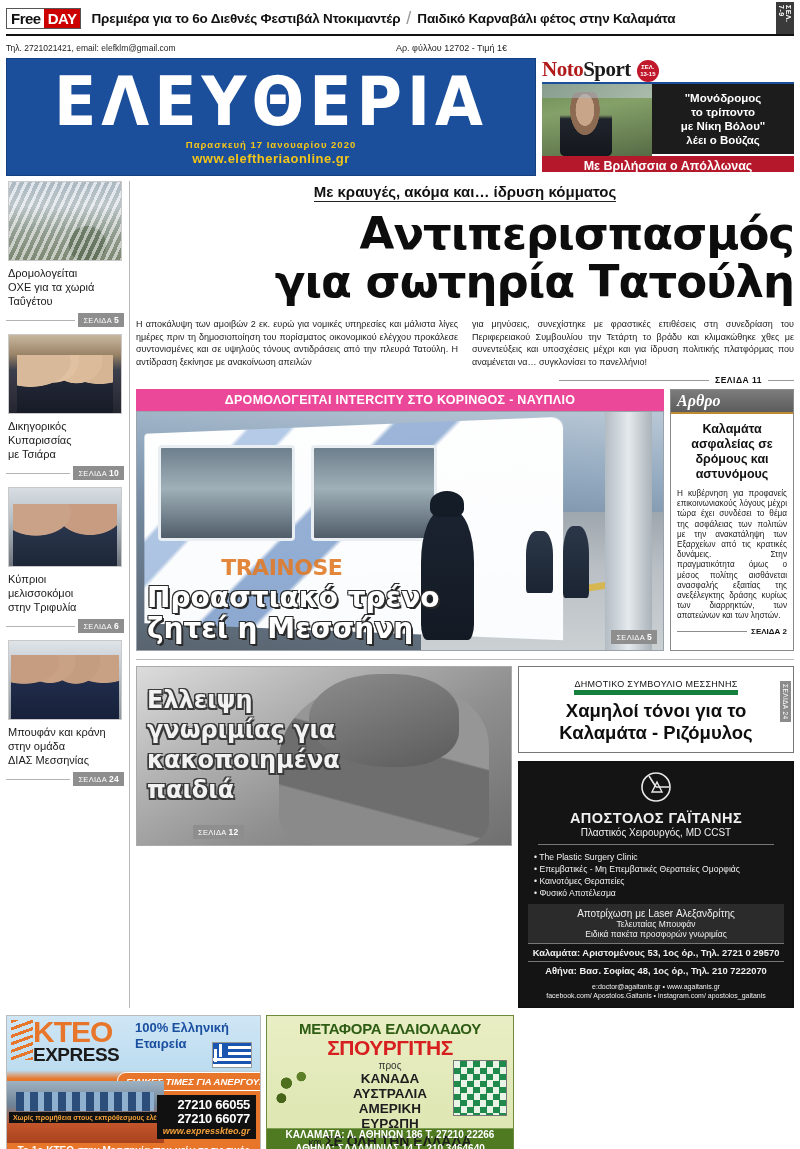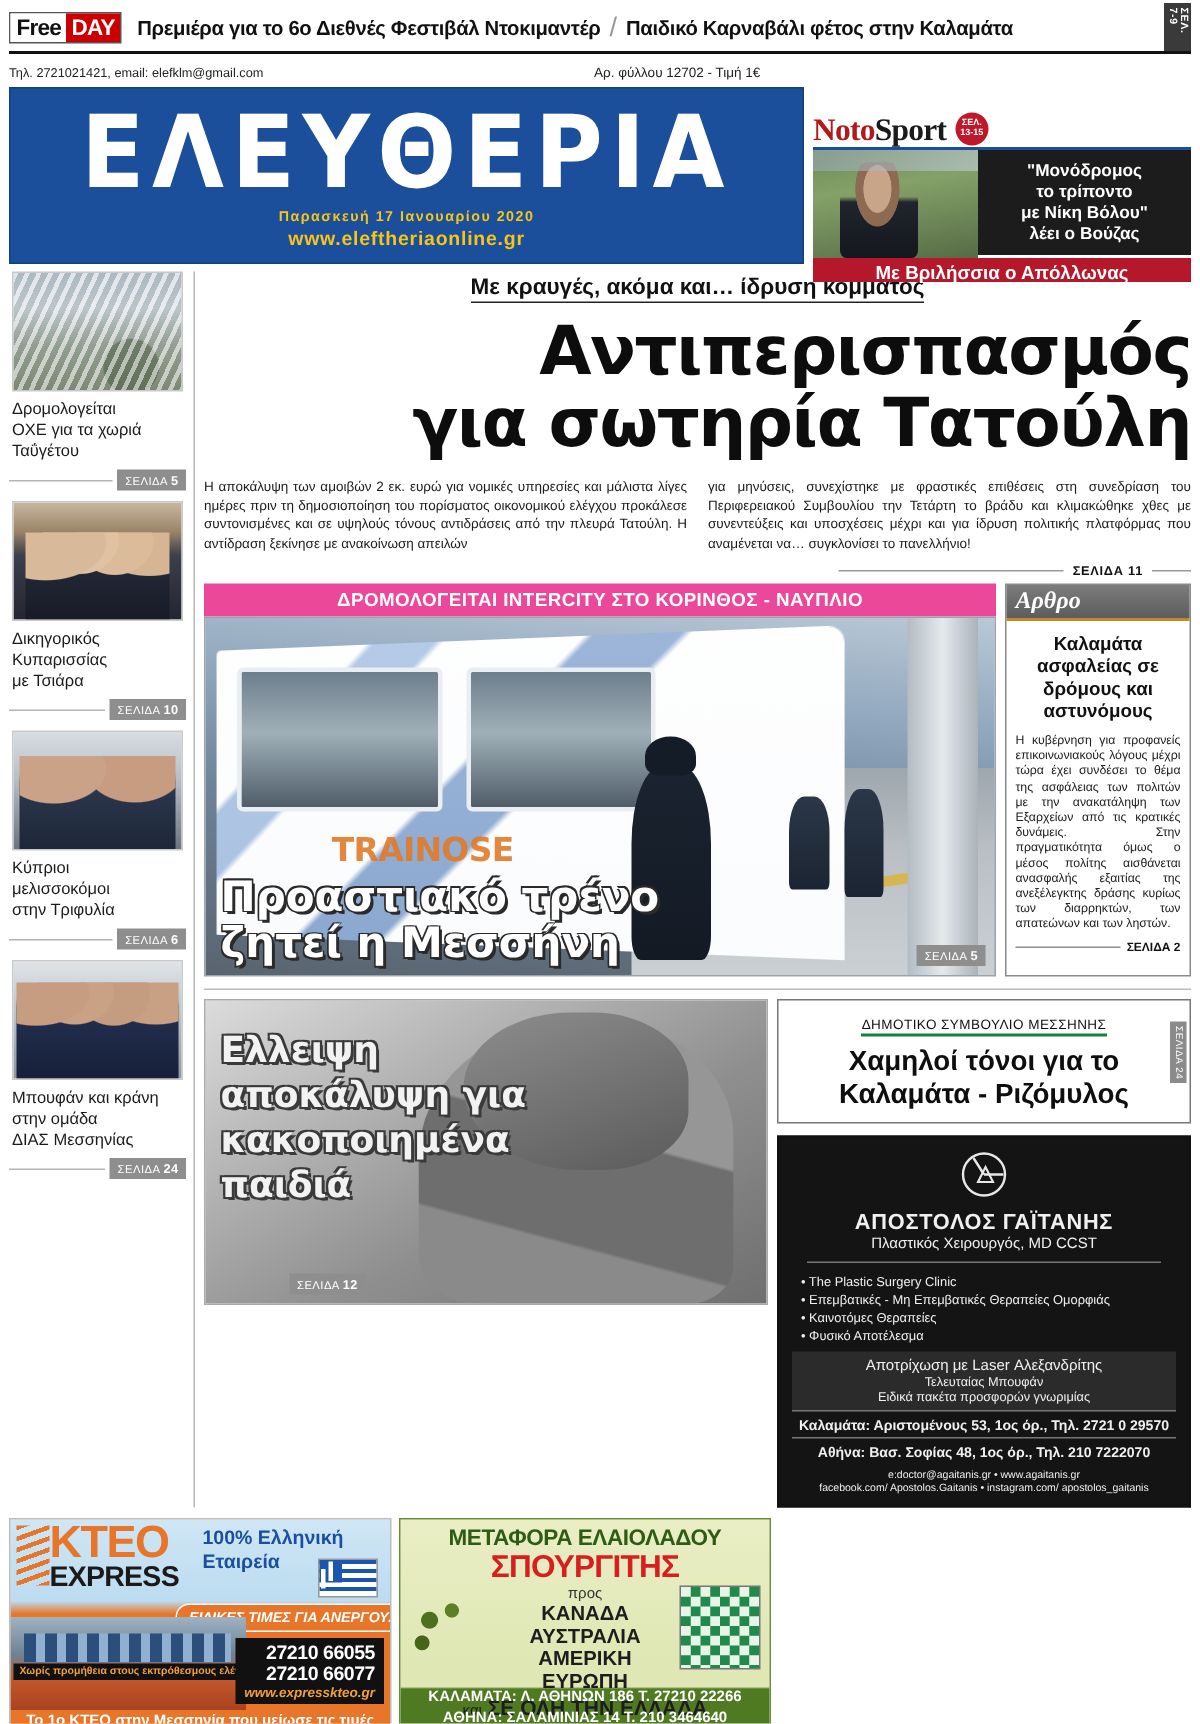--- a/index.html
+++ b/index.html
@@ -67,21 +67,21 @@
     margin-top: -6px;
   }
   .masthead-url {
     text-align: center; color: #f5c518;
     font-size: 13px; font-weight: bold; letter-spacing: 0.5px;
     margin-top: 1px;
   }
 
   
   .notosport { width: 252px; height: 118px; position: relative; }
-  .ns-head { display: flex; align-items: center; height: 24px; margin-top: 16px; }
+  .ns-head { display: flex; align-items: flex-end; height: 24px; }
   .ns-logo { font-family: "Liberation Serif", serif; font-size: 21px; font-weight: bold; letter-spacing: -0.5px; }
   .ns-logo .red { color: #b11a1a; }
   .ns-logo .dark { color: #1a1a1a; }
   .ns-badge {
     background: #c0172b; color: #fff; border-radius: 50%;
     width: 22px; height: 22px; font-size: 6px; font-weight: bold;
     display: flex; flex-direction: column; align-items: center; justify-content: center;
     margin-left: 6px; line-height: 7px; text-align: center;
   }
   .ns-body { display: flex; height: 72px; border-top: 2px solid #1b4f9c; }
@@ -281,21 +281,21 @@
     padding: 7px 6px 0; color:#202020; hyphens:auto;
   }
   .article-foot { display:flex; align-items:center; padding: 5px 6px 4px; }
   .article-rule { flex:1; height:1px; background:#8c8c8c; }
   .article-page { font-size:8px; font-weight:bold; margin-left:4px; }
 
   
   .bottom-row { display: flex; gap: 6px; margin-top: 8px; border-top: 1px solid #bbb; padding-top: 6px; }
   .kids-block { width: 376px; position: relative; }
   .kids-photo {
-    height: 204px; position: relative; overflow: hidden;
+    height: 180px; position: relative; overflow: hidden;
     border: 1px solid #aaa;
     background: linear-gradient(150deg,#dcdcdc 0%,#b4b4b4 30%,#8f8f8f 60%,#6f6f6f 100%);
     filter: grayscale(1);
     text-decoration: underline;
   }
   .kids-photo .kid {
     position:absolute; right:6%; bottom:0; width:56%; height:92%;
     background:
       radial-gradient(ellipse at 42% 14%, #7a7a7a 0 26%, transparent 27%),
       linear-gradient(195deg, #969696 0 40%, #6e6e6e 41% 72%, #8a8a8a 73% 100%);
@@ -311,21 +311,21 @@
     font-size: 24px; font-weight: bold; color:#f2f2f2; line-height: 30px;
     text-shadow: 2px 2px 0 #3a3a3a, -1.5px -1.5px 0 #3a3a3a, 1.5px -1.5px 0 #3a3a3a, -1.5px 1.5px 0 #3a3a3a;
     font-family:"DejaVu Sans", sans-serif;
   }
   .kids-badge { position:absolute; left:56px; bottom:6px; }
 
   .right-bottom { flex: 1; }
   .council-box { border: 1px solid #777; padding: 6px 8px 8px; position: relative; }
   .council-kicker {
     text-align:center; font-size:9px; letter-spacing:0.3px;
-    border-bottom: 2px solid #15803d; display:inline-block; padding-bottom:1px;
+    border-bottom: 5px solid #15803d; display:inline-block; padding-bottom:1px;
   }
   .council-kicker-wrap { text-align:center; }
   .council-title {
     text-align:center; font-size:18.5px; font-weight:bold; line-height:22px;
     margin-top: 5px; color:#0e0e0e;
   }
   .council-vtag {
     position:absolute; right:2px; top:14px;
     writing-mode: vertical-rl; background:#8b8b8b; color:#fff;
     font-size:6.5px; padding:3px 2px; letter-spacing:0.4px;
@@ -604,21 +604,21 @@
       </div>
 
       <div class="bottom-row">
 
         <div class="kids-block">
           <div class="kids-photo">
             <span class="kid"></span>
             <span class="hair"></span>
             <div class="kids-caption">
               <div>Ελλειψη</div>
-              <div>αποκάλυψη για</div>
+              <div>γνωριμίας για</div>
               <div>κακοποιημένα</div>
               <div>παιδιά</div>
             </div>
             <span class="page-badge kids-badge"><span>ΣΕΛΙΔΑ</span> <b>12</b></span>
           </div>
         </div>
 
         <div class="right-bottom">
 
           <div class="council-box">

